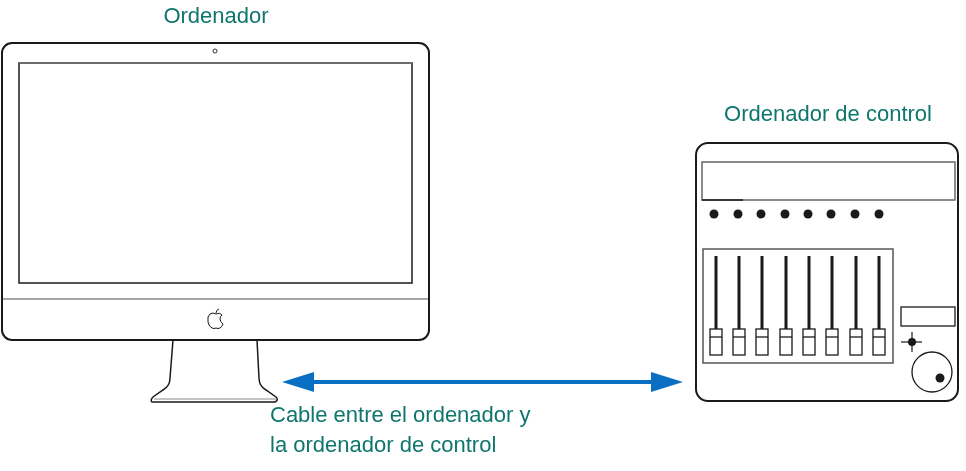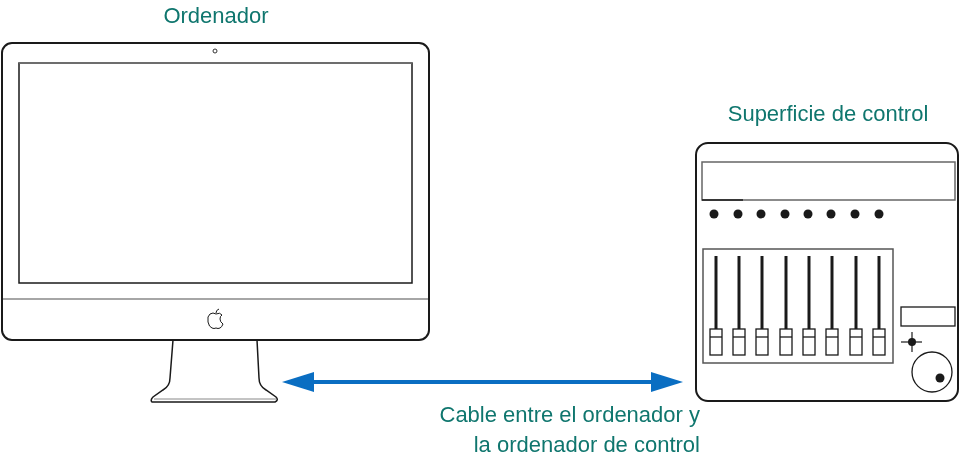--- a/index.html
+++ b/index.html
@@ -1,27 +1,27 @@
 <!DOCTYPE html>
 <html><head>
   <meta charset="utf-8">
   <style>
     html, body { margin:0; padding:0; background:#ffffff; }
     body { width:966px; height:471px; position:relative; overflow:hidden; font-family:"Liberation Sans", "DejaVu Sans", sans-serif; color:#1a1a1a; }
     .label { position:absolute; font-size:22px; line-height:28px; white-space:nowrap; color:#0f766e; }
     #lbl-computer { left:0; width:432px; top:2px; text-align:center; }
     #lbl-surface { left:690px; width:276px; top:100px; text-align:center; }
-    #lbl-cable { left:270px; width:430px; top:400px; text-align:right; line-height:30px; }
+    #lbl-cable { left:270px; width:430px; top:400px; text-align:left; line-height:30px; }
     svg.stage { position:absolute; left:0; top:0; }
   </style>
 </head>
 <body>
 
 <div class="label" id="lbl-computer">Ordenador</div>
-<div class="label" id="lbl-surface">Superficie de control</div>
+<div class="label" id="lbl-surface">Ordenador de control</div>
 <div class="label" id="lbl-cable">
   <div>Cable entre el ordenador y</div>
   <div>la ordenador de control</div>
 </div>
 
 <svg class="stage" width="966" height="471" viewBox="0 0 966 471" xmlns="http://www.w3.org/2000/svg">
 
   <g>
 
     <path d="M173 340 L170 378 Q170 386 163 390 L153 397 Q150 400 152 402 L275 402 Q279 400 276 397 L266 390 Q259 386 259 378 L257 340 Z" fill="#fff" stroke="#1a1a1a" stroke-width="1.5"></path>

